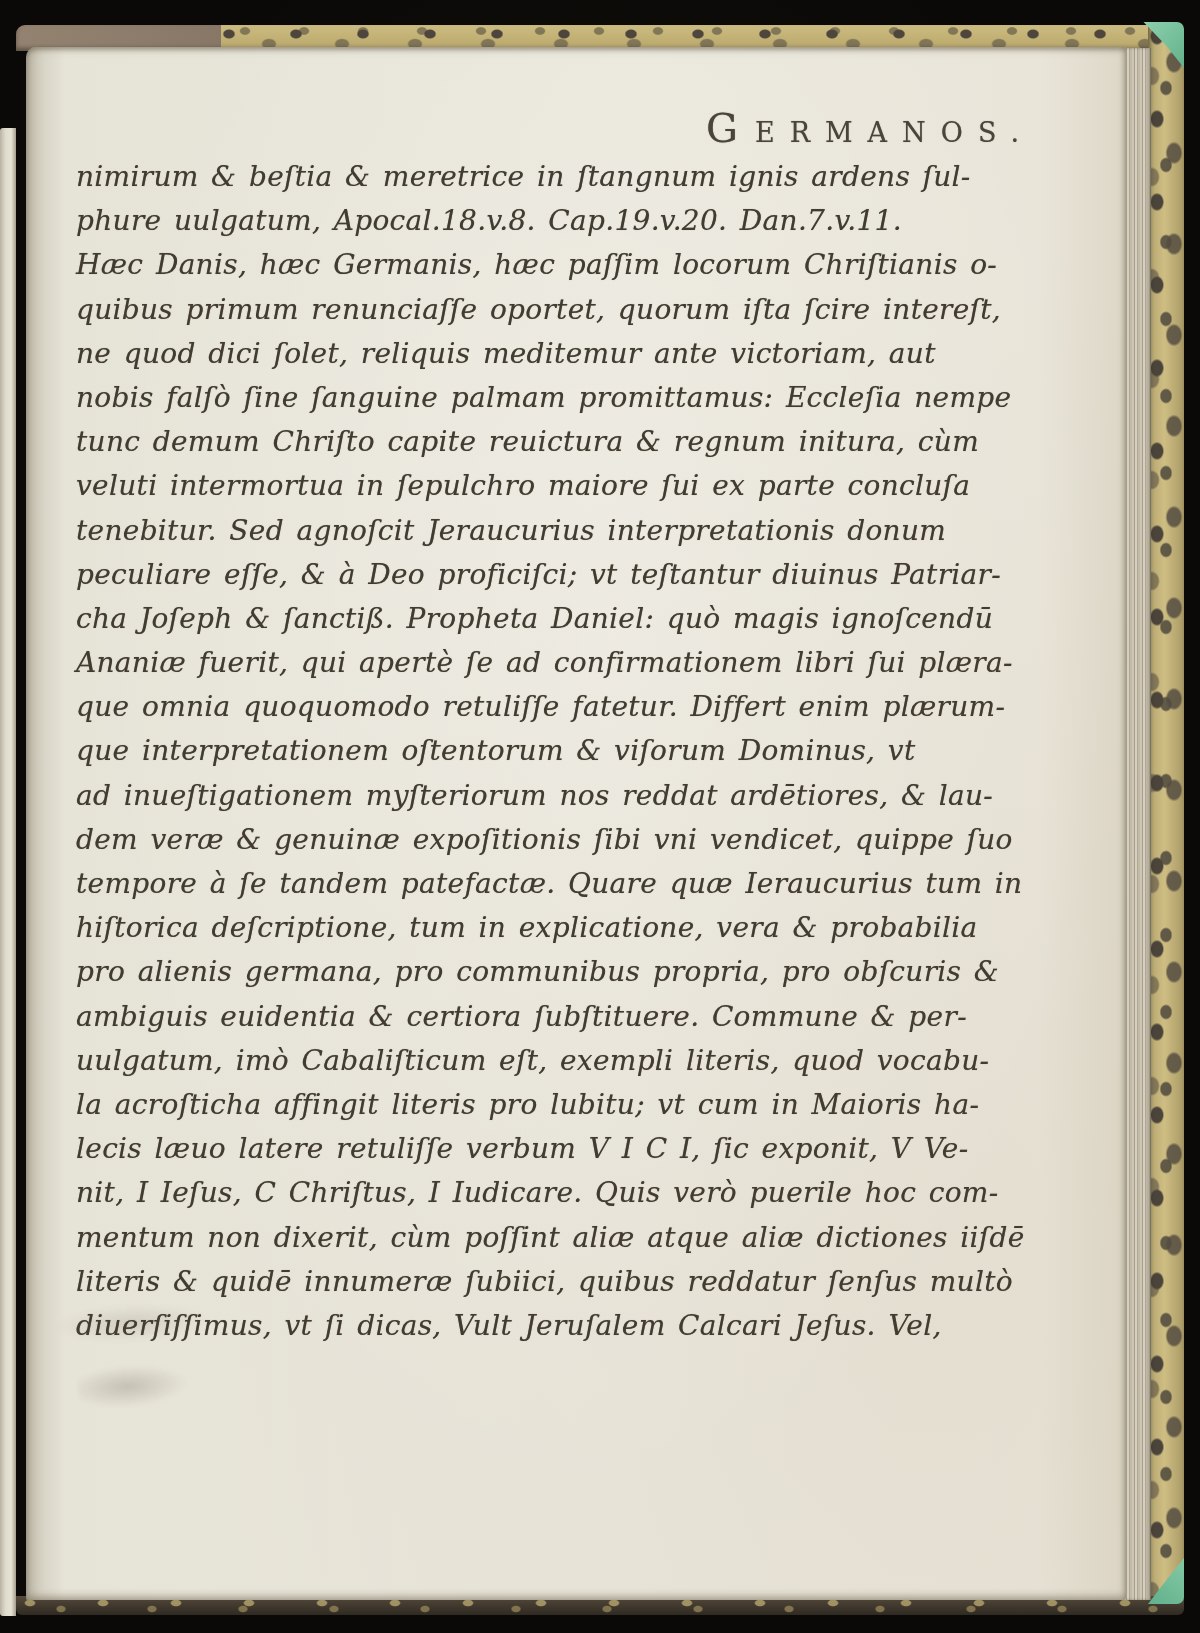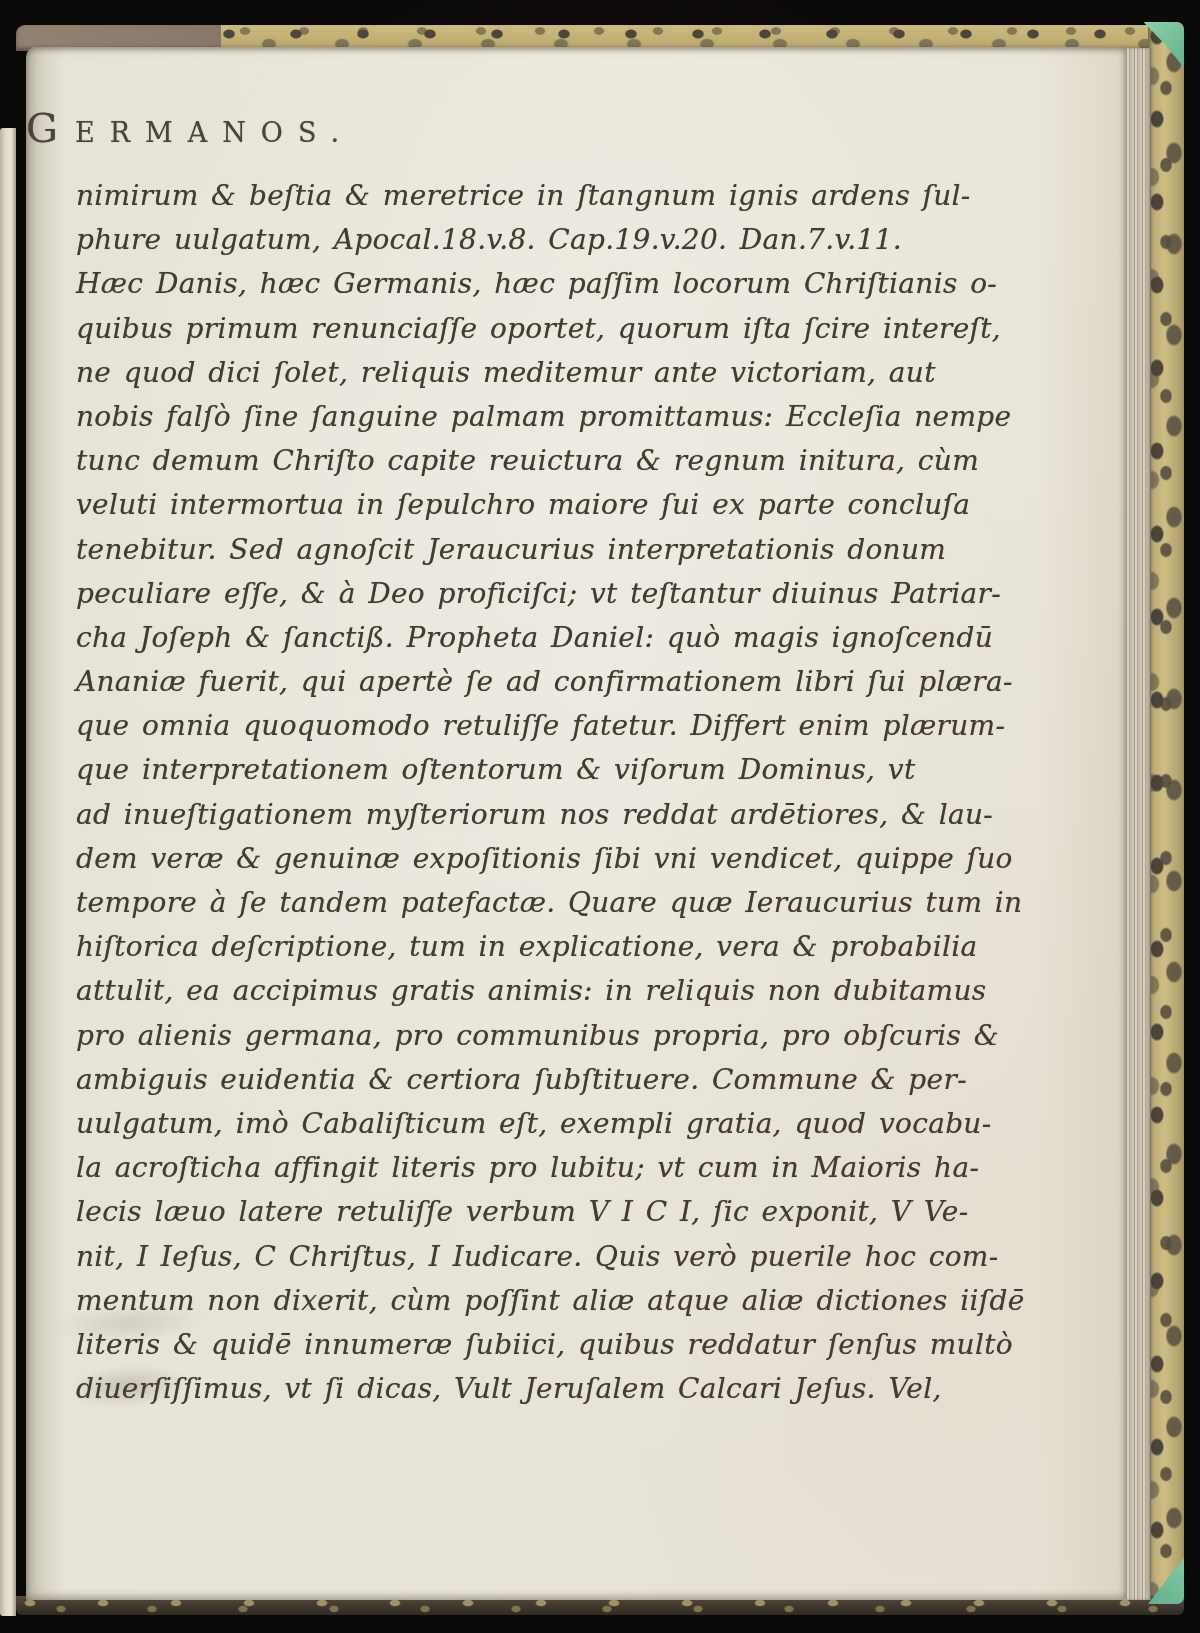--- a/index.html
+++ b/index.html
@@ -75,27 +75,27 @@
         radial-gradient(ellipse at 52% 38%, rgba(255,255,255,0.22), transparent 65%),
         radial-gradient(ellipse at 80% 80%, rgba(210,200,180,0.25), transparent 60%),
         linear-gradient(90deg, #cdc8b8 0%, #e6e3d7 3.5%, #eae7dc 55%, #e9e5d9 92%, #ddd7c7 100%),
         #e8e5da;
       box-shadow:
         inset 0 3px 4px rgba(95,85,65,0.38),
         inset 6px 0 12px rgba(105,95,75,0.28),
         inset -3px 0 6px rgba(120,110,88,0.22),
         inset 0 -4px 6px rgba(110,100,80,0.3); }
 
-  .header { position: absolute; left: 0; right: 0; top: 58px;
-      text-align: left; padding-right: 80px;
+  .header { position: absolute; left: 0; right: 12px; top: 58px;
+      text-align: right; padding-right: 80px;
       font-size: 27px; letter-spacing: 15px; font-style: normal;
       color: #4a443a; text-shadow: 0 0 1px rgba(74,68,58,0.5); }
   .header::first-letter { font-size: 40px; letter-spacing: 17px; }
 
-  .textblock { position: absolute; left: 50px; top: 127px; width: 1022px; }
+  .textblock { position: absolute; left: 50px; top: 108px; width: 1022px; }
   .line { font-style: italic; font-size: 28px; color: #423c30;
       height: 44.2px; line-height: 44.2px; white-space: nowrap;
       text-align: justify; text-align-last: justify;
       letter-spacing: 0.3px; word-spacing: 0.12em;
       text-shadow: 0 0 0.7px rgba(66,60,48,0.55); }
   .line::after { content: ""; display: inline-block; width: 100%; }
 
   
   .smudge { position: absolute; left: 52px; top: 1318px; width: 110px; height: 42px;
       background: radial-gradient(ellipse at 45% 50%, rgba(80,70,55,0.22), transparent 70%);
@@ -133,24 +133,23 @@
       <div class="line">tenebitur.  Sed agnoſcit Jeraucurius interpretationis donum</div>
       <div class="line">peculiare eſſe, &amp; à Deo proficiſci; vt teſtantur diuinus Patriar-</div>
       <div class="line">cha Joſeph &amp; ſanctiß. Propheta Daniel: quò magis ignoſcendū</div>
       <div class="line">Ananiæ fuerit, qui apertè ſe ad confirmationem libri ſui plæra-</div>
       <div class="line">que omnia quoquomodo retuliſſe fatetur. Differt enim plærum-</div>
       <div class="line">que interpretationem oſtentorum &amp; viſorum Dominus, vt</div>
       <div class="line">ad inueſtigationem myſteriorum nos reddat ardētiores, &amp; lau-</div>
       <div class="line">dem veræ &amp; genuinæ expoſitionis ſibi vni vendicet, quippe ſuo</div>
       <div class="line">tempore à ſe tandem patefactæ. Quare quæ Ieraucurius tum in</div>
       <div class="line">hiſtorica deſcriptione, tum in explicatione, vera &amp; probabilia</div>
-      <div class="line">attulit, ea accipimus gratis animis: in reliquis non dubitamus</div>
       <div class="line">pro alienis germana, pro communibus propria, pro obſcuris &amp;</div>
       <div class="line">ambiguis euidentia &amp; certiora ſubſtituere.  Commune &amp; per-</div>
-      <div class="line">uulgatum, imò Cabaliſticum eſt, exempli gratia, quod vocabu-</div>
+      <div class="line">uulgatum, imò Cabaliſticum eſt, exempli literis, quod vocabu-</div>
       <div class="line">la acroſticha affingit literis pro lubitu; vt cum in Maioris ha-</div>
       <div class="line">lecis læuo latere retuliſſe verbum V I C I, ſic exponit, V Ve-</div>
       <div class="line">nit, I Ieſus, C Chriſtus, I Iudicare. Quis verò puerile hoc com-</div>
       <div class="line">mentum non dixerit, cùm poſſint aliæ atque aliæ dictiones iiſdē</div>
       <div class="line">literis &amp; quidē innumeræ ſubiici, quibus reddatur ſenſus multò</div>
       <div class="line">diuerſiſſimus, vt ſi dicas, Vult Jeruſalem Calcari Jeſus.  Vel,</div>
     </div>
 
     <div class="smudge2"></div>
     <div class="smudge"></div>

